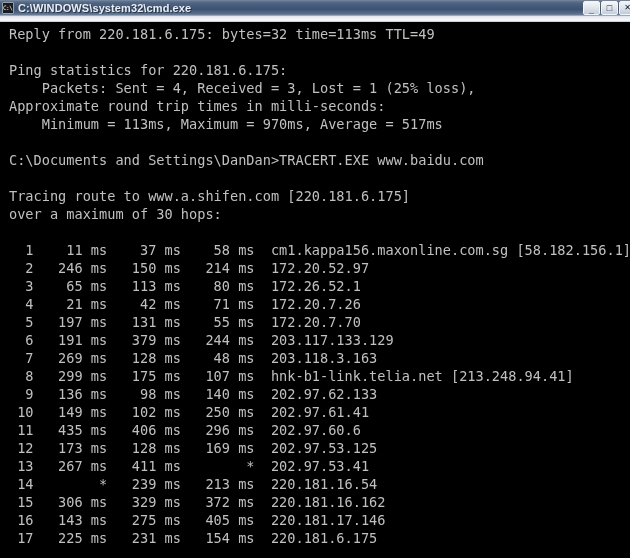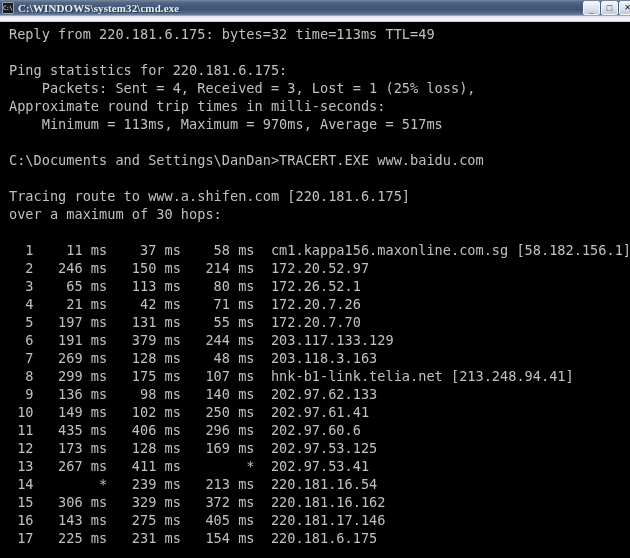--- a/index.html
+++ b/index.html
@@ -64,21 +64,21 @@
     position: absolute;
     left: 0px;
     top: -1px;
     font-family: "DejaVu Sans Mono", "Liberation Mono", monospace;
     font-size: 6px;
     line-height: 11px;
     color: #e8e8e8;
     letter-spacing: -0.5px;
   }
   .title-text {
-    font-family: Liberation Serif, serif;
+    font-family: Liberation Sans, sans-serif;
     font-size: 11px;
     font-weight: bold;
     color: #e9edf4;
     white-space: nowrap;
     text-shadow: 1px 1px 0 rgba(0,0,0,0.45);
     letter-spacing: 0.1px;
     text-align: center;
   }
   .titlebar-buttons {
     display: flex;

